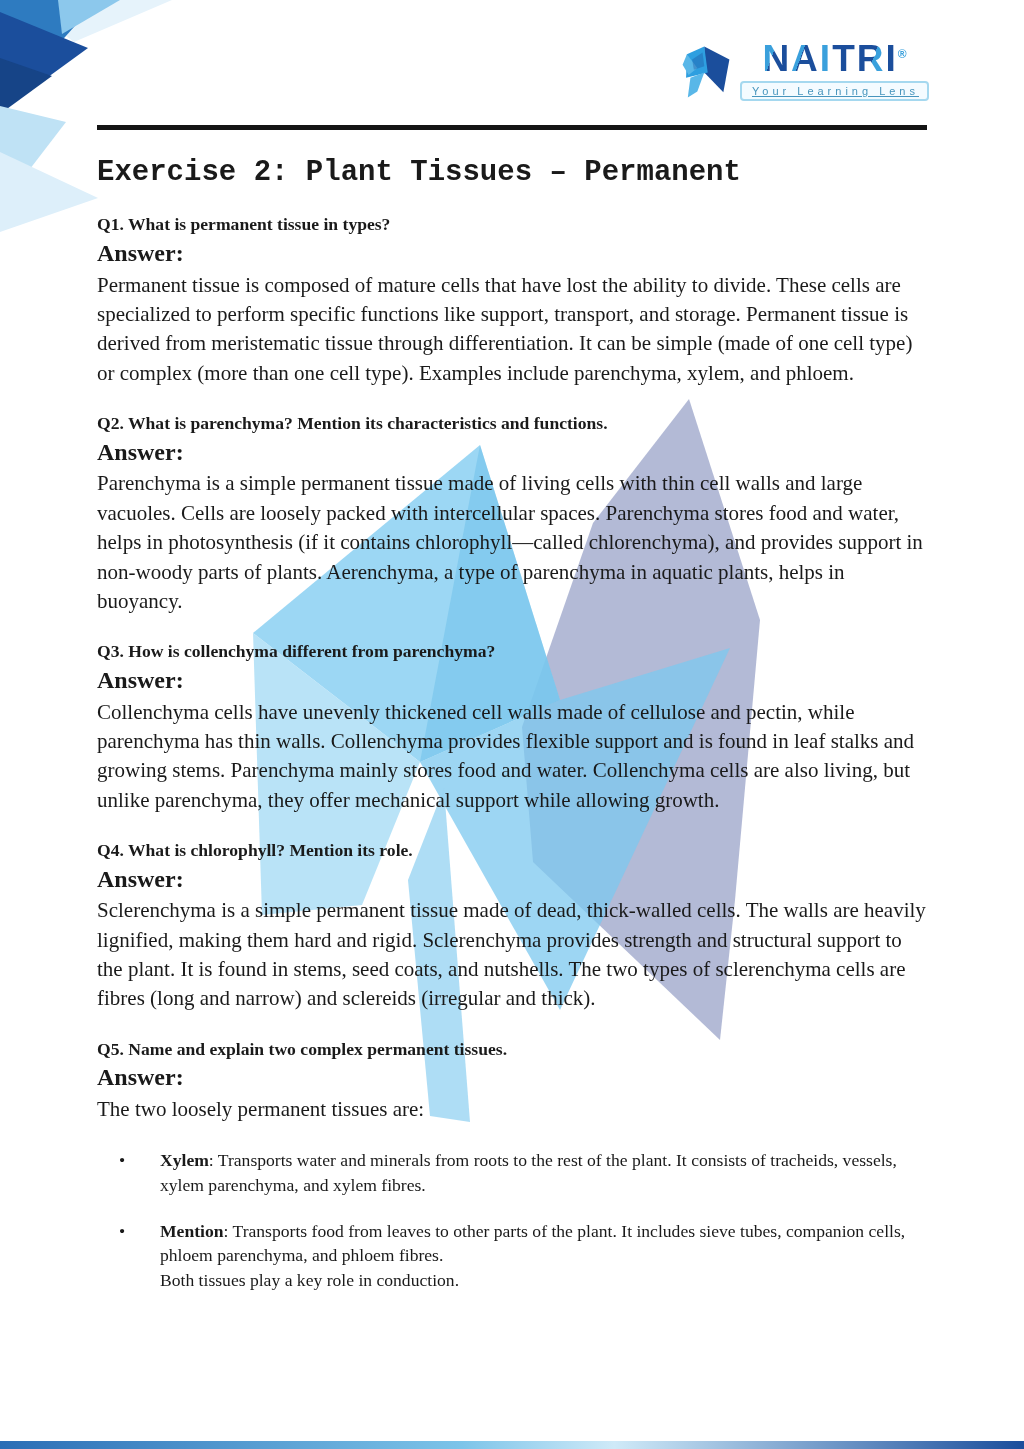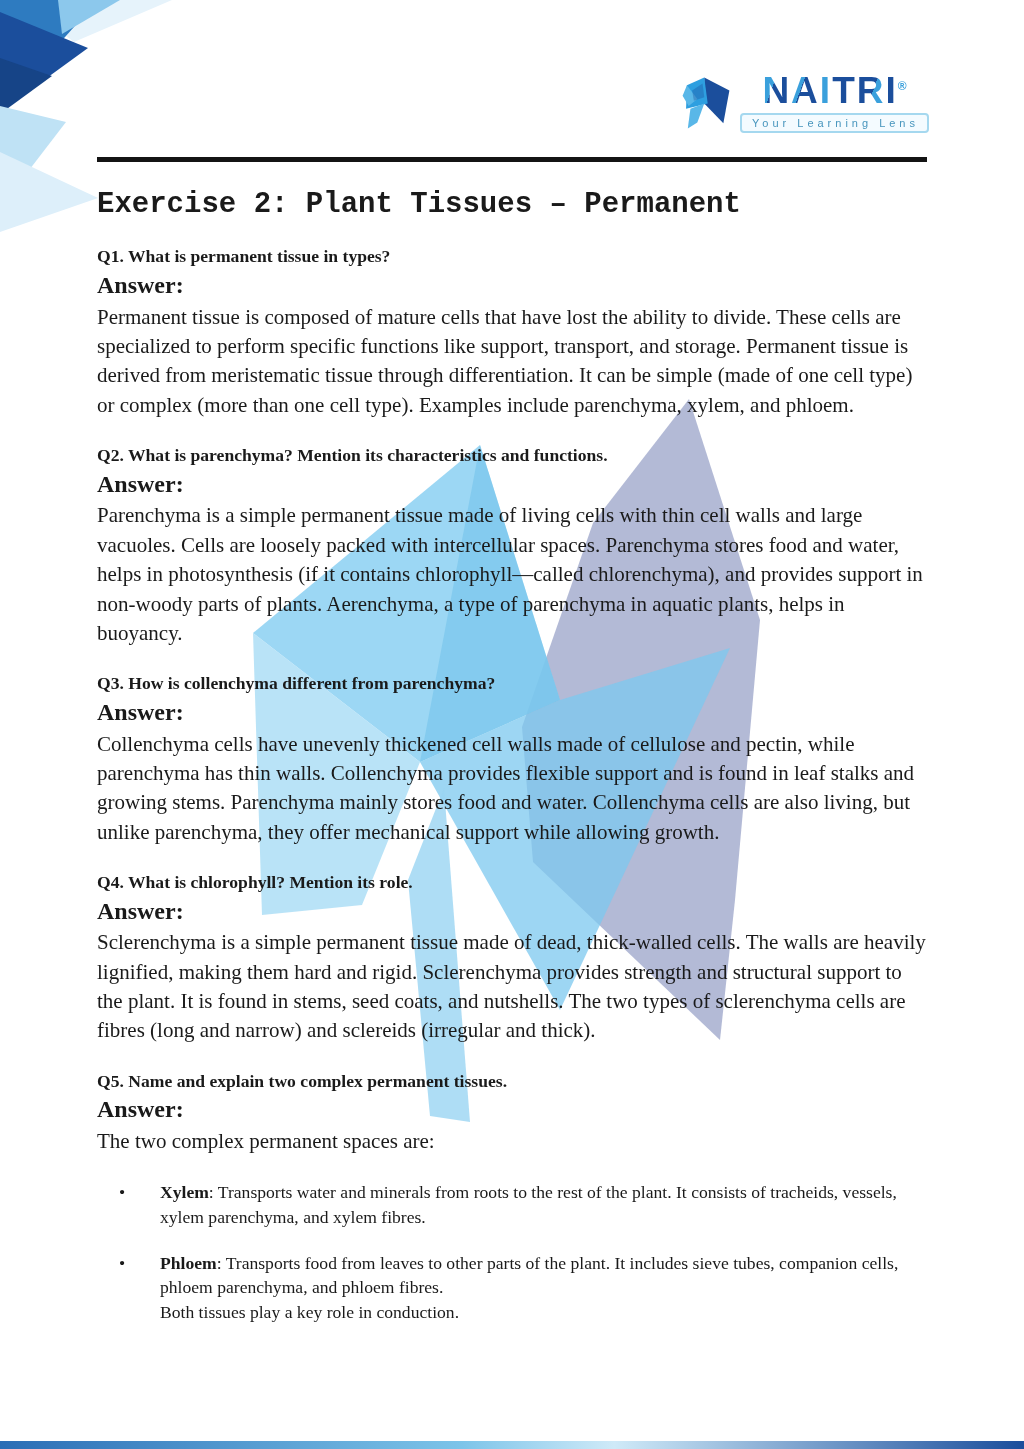--- a/index.html
+++ b/index.html
@@ -7,42 +7,42 @@
     width:1024px;height:1449px;position:relative;background:#ffffff;
     font-family:"Liberation Serif", serif;color:#1a1a1a;overflow:hidden;
   }
   
   .decor-corner{position:absolute;top:0;left:0;z-index:2;}
   
   .watermark{position:absolute;top:0;left:0;width:1024px;height:1449px;z-index:0;pointer-events:none;}
   
   .page-content{position:relative;z-index:1;}
   header{display:flex;justify-content:flex-end;padding:40px 95px 0 0;}
-  .logo-block{display:flex;align-items:flex-start;gap:8px;margin-top:32px;}
+  .logo-block{display:flex;align-items:flex-end;gap:8px;}
   .logo-icon{flex:0 0 auto;margin-top:2px;}
   .logo-text{display:flex;flex-direction:column;align-items:center;}
   .brand{
     font-family:"Liberation Sans", sans-serif;font-weight:bold;
     font-size:37px;line-height:1;letter-spacing:2px;white-space:nowrap;
   }
   .brand .l-navy{color:#1b4e9c;}
   .brand .l-blue{color:#3aa0dc;}
   .brand .l-mix{
     background:linear-gradient(110deg,#3aa0dc 38%,#1b4e9c 38%);
     -webkit-background-clip:text;background-clip:text;color:transparent;
   }
   .brand .l-mix2{
     background:linear-gradient(110deg,#1b4e9c 55%,#3aa0dc 55%);
     -webkit-background-clip:text;background-clip:text;color:transparent;
   }
   .brand sup{font-size:12px;color:#3aa0dc;letter-spacing:0;}
   .tagline-box{
     margin-top:4px;border:2px solid #a5d8ef;background:#f4fbff;border-radius:4px;
     font-family:"Liberation Sans", sans-serif;font-size:11px;letter-spacing:4px;
-    color:#4795bd;padding:2px 8px 2px 10px;white-space:nowrap;
+    color:#4795bd;padding:2px 8px 2px 10px;white-space:nowrap;text-decoration:underline;
   }
   .divider{margin:24px 0 0 97px;width:830px;height:5px;background:#141414;}
   main{padding:0 97px;}
   .page-title{font-size:29px;font-weight:bold;margin:26px 0 0;line-height:1.15;font-family:Liberation Mono, monospace;}
   .qa{margin-top:23px;}
   .q-heading{font-weight:bold;font-size:17.6px;line-height:1.4;}
   .a-label{font-weight:bold;font-size:24px;line-height:1.4;}
   .a-body{font-size:21px;line-height:1.4;}
   ul.tissues{list-style:none;margin:24px 0 0;padding:0;}
   ul.tissues li{
@@ -122,28 +122,28 @@
 
     <section class="qa">
       <div class="q-heading">Q4. What is chlorophyll? Mention its role.</div>
       <div class="a-label">Answer:</div>
       <div class="a-body">Sclerenchyma is a simple permanent tissue made of dead, thick-walled cells. The walls are heavily lignified, making them hard and rigid. Sclerenchyma provides strength and structural support to the plant. It is found in stems, seed coats, and nutshells. The two types of sclerenchyma cells are fibres (long and narrow) and sclereids (irregular and thick).</div>
     </section>
 
     <section class="qa">
       <div class="q-heading">Q5. Name and explain two complex permanent tissues.</div>
       <div class="a-label">Answer:</div>
-      <div class="a-body">The two complex permanent spaces are:</div>
+      <div class="a-body">The two loosely permanent tissues are:</div>
 
       <ul class="tissues">
         <li>
           <span class="bullet-dot">•</span><span class="term">Xylem</span><span>: Transports water and minerals from roots to the rest of the plant. It consists of tracheids, vessels, xylem parenchyma, and xylem fibres.</span>
         </li>
         <li>
-          <span class="bullet-dot">•</span><span class="term">Phloem</span><span>: Transports food from leaves to other parts of the plant. It includes sieve tubes, companion cells, phloem parenchyma, and phloem fibres.</span>
+          <span class="bullet-dot">•</span><span class="term">Mention</span><span>: Transports food from leaves to other parts of the plant. It includes sieve tubes, companion cells, phloem parenchyma, and phloem fibres.</span>
           <div>Both tissues play a key role in conduction.</div>
         </li>
       </ul>
     </section>
 
     <h1 class="footer-heading">Exercise 3: Animal Tissues – Epithelial and Connective</h1>
   </main>
 
 </div>
 

